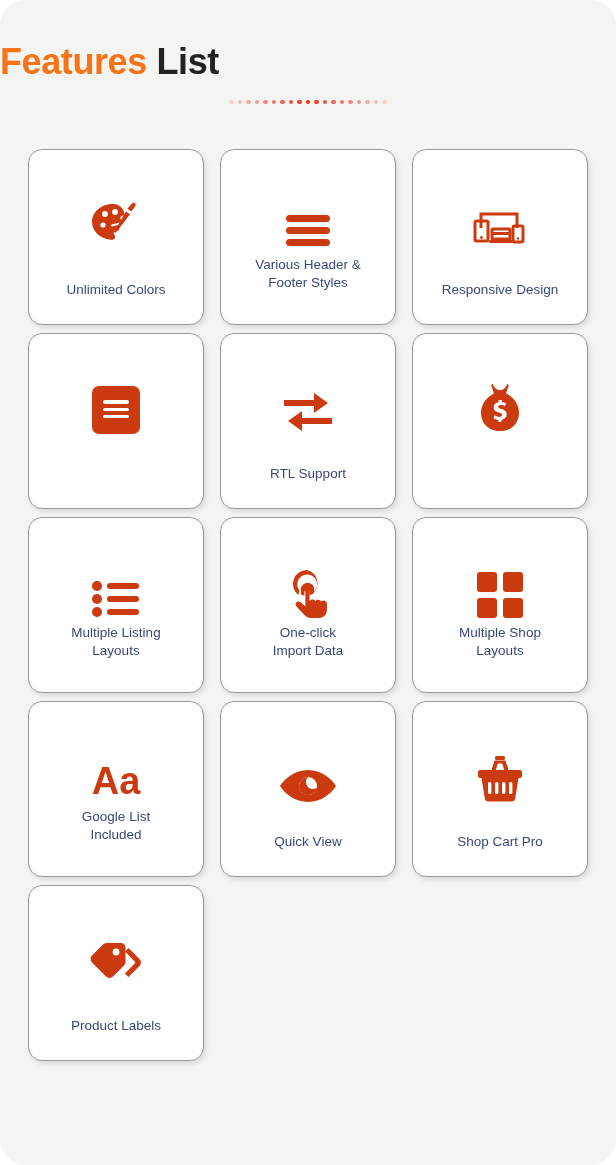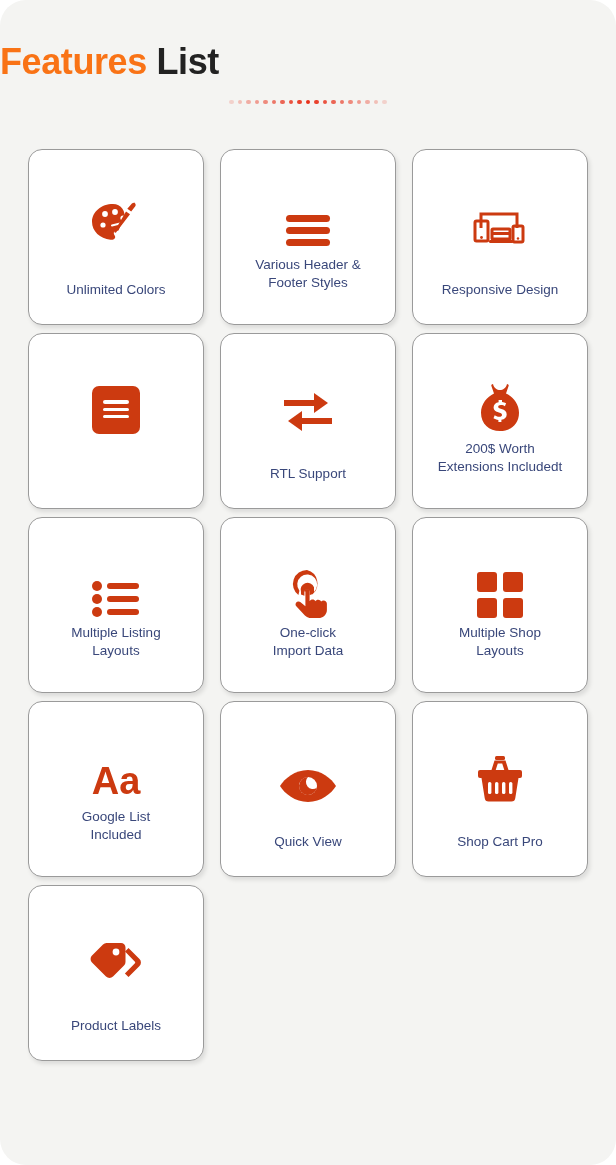--- a/index.html
+++ b/index.html
@@ -192,22 +192,20 @@
       </div>
       <div class="card">
         <div class="icon-wrap">
           <svg width="50" height="52" viewBox="0 0 50 52">
             <g fill="#cc3a10">
      <path d="M18 2c1 4 4 6 7 6s6-2 7-6c1.3.2 2 .9 1.6 2.1L31 11.5c7 3.2 13 10.5 13 19.3C44 42 36 49 25 49S6 42 6 30.8c0-8.8 6-16.1 13-19.3L16.4 4.1C16 2.9 16.7 2.2 18 2z"></path>
      <path d="M26.6 18h-3v2.3c-3 .4-5 2.3-5 5 0 3 2.2 4.3 5.3 5.2 2.4.7 3.1 1.3 3.1 2.4 0 1.1-1 1.9-2.7 1.9-1.9 0-3.5-.8-4.6-1.6l-1.2 3c1.2.9 3 1.5 4.9 1.7V40h3v-2.3c3.3-.4 5.3-2.5 5.3-5.3 0-2.8-1.8-4.3-5.2-5.3-2.5-.8-3.3-1.3-3.3-2.3 0-1 .9-1.8 2.6-1.8 1.8 0 3.2.6 4.1 1.2l1.2-3c-1-.6-2.4-1.1-4.1-1.3V18z" fill="#fff"></path>
             </g>
           </svg>
         </div>
-        <div class="label">200$ Worth
-Extensions Includedt</div>
       </div>
       <div class="card">
         <div class="icon-wrap">
           <svg width="48" height="38" viewBox="0 0 48 38">
             <g fill="#cc3a10">
      <circle cx="5" cy="6" r="5"></circle>
               <rect x="15" y="3" width="32" height="6" rx="3"></rect>
      <circle cx="5" cy="19" r="5"></circle>
               <rect x="15" y="16" width="32" height="6" rx="3"></rect>
      <circle cx="5" cy="32" r="5"></circle>

